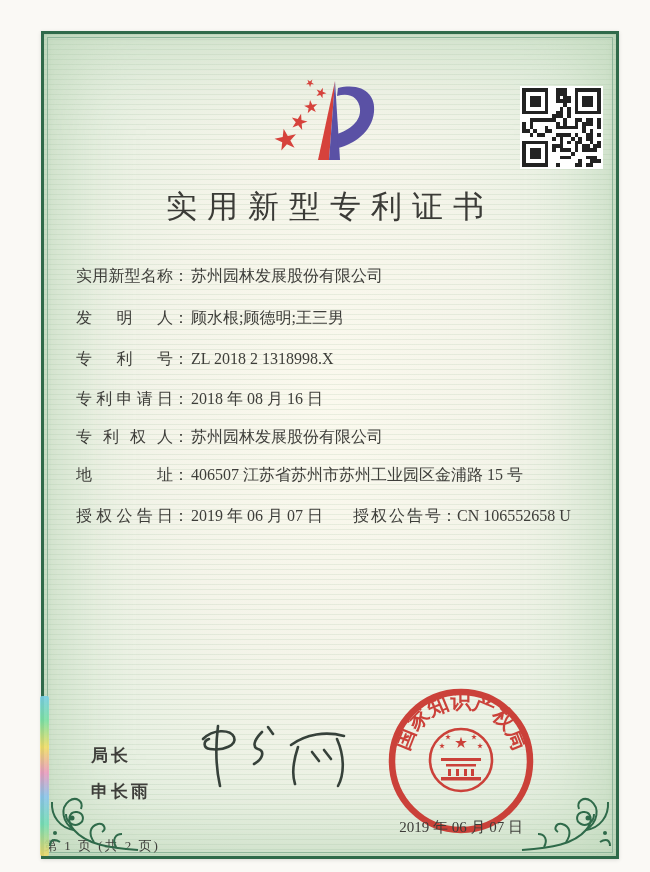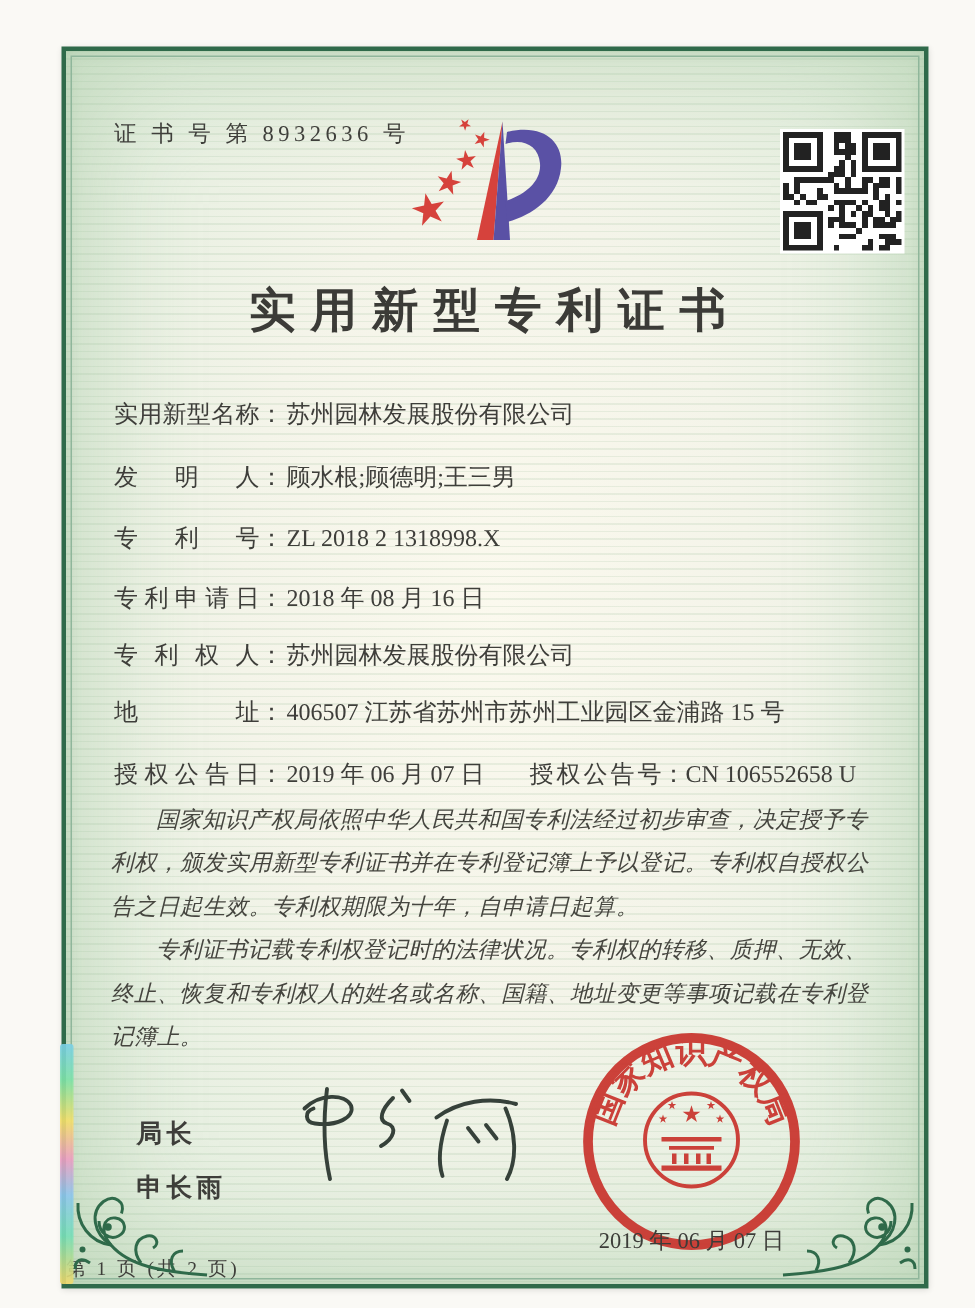--- a/index.html
+++ b/index.html
@@ -22,21 +22,21 @@
   .cert-number{
     position:absolute;left:32px;top:46px;
     font-size:15px;color:#3f3f3b;letter-spacing:3px;white-space:nowrap;
   }
   .logo{position:absolute;left:222px;top:42px;width:132px;height:106px;}
   .qr{position:absolute;left:476px;top:52px;width:83px;height:83px;background:#fff;padding:2px;box-sizing:border-box;}
   .qr svg{display:block;width:100%;height:100%;}
   .title{
     position:absolute;left:0;top:152px;width:100%;
     text-align:center;font-size:31px;letter-spacing:10px;
-    color:#3b3b37;font-weight:700;white-space:nowrap;
+    color:#3b3b37;font-weight:400;white-space:nowrap;
   }
   .row{position:absolute;left:32px;font-size:16px;color:#3e3e3a;white-space:nowrap;}
   .row .colon{margin-right:2px;}
   .jlabel{display:inline-flex;justify-content:space-between;width:97px;vertical-align:bottom;}
   .jlabel.narrow{width:88px;}
   .row-grant2{position:absolute;left:309px;top:472px;font-size:16px;color:#3e3e3a;white-space:nowrap;}
   .paras{
     position:absolute;left:30px;top:499px;width:512px;
     font-size:15px;line-height:29px;letter-spacing:0.3px;
     font-style:italic;color:#45453f;
@@ -62,21 +62,20 @@
     background:linear-gradient(180deg,#7bd0e8 0%,#7fe3a8 15%,#f5e06a 32%,#ef9fc3 48%,#8fc7ef 63%,#79e0b9 80%,#f2d96b 100%);
     border-radius:2px;opacity:0.9;
   }
 </style>
 </head>
 <body>
 
 <div class="certificate">
   <div class="inner-frame"></div>
 
-  <div class="cert-number">证 书 号 第 8932636 号</div>
 
   <div class="logo">
     <svg viewBox="0 0 132 106" width="132" height="106">
       <defs>
         <polygon id="star5" points="0,-10 2.25,-3.09 9.51,-3.09 3.63,1.18 5.88,8.09 0,3.82 -5.88,8.09 -3.63,1.18 -9.51,-3.09 -2.25,-3.09"></polygon>
       </defs>
       <g fill="#d6423c">
         <use href="#star5" transform="translate(20,64) scale(1.15) rotate(-12)"></use>
         <use href="#star5" transform="translate(33,46) scale(0.85) rotate(14)"></use>
         <use href="#star5" transform="translate(45,31) scale(0.70) rotate(-8)"></use>
@@ -283,24 +282,20 @@
   <div class="row-grant2">
     <span class="jlabel narrow">
         <span>授</span>
         <span>权</span>
         <span>公</span>
         <span>告</span>
         <span>号</span>
       </span><span class="colon">：</span><span class="value">CN 106552658 U</span>
   </div>
 
-  <div class="paras">
-    <p>国家知识产权局依照中华人民共和国专利法经过初步审查，决定授予专利权，颁发实用新型专利证书并在专利登记簿上予以登记。专利权自授权公告之日起生效。专利权期限为十年，自申请日起算。</p>
-    <p>专利证书记载专利权登记时的法律状况。专利权的转移、质押、无效、终止、恢复和专利权人的姓名或名称、国籍、地址变更等事项记载在专利登记簿上。</p>
-  </div>
 
   <div class="signer">
     <div>局长</div>
     <div>申长雨</div>
   </div>
 
   <div class="signature">
     <svg viewBox="0 0 168 98" width="168" height="98" fill="none" stroke="#36413a" stroke-width="2.6" stroke-linecap="round">
       <path d="M24,6 C22,22 21,44 26,66"></path>
       <path d="M9,19 C19,9 36,9 40,17 C43,25 30,31 16,29 C9,28 9,21 15,19"></path>

